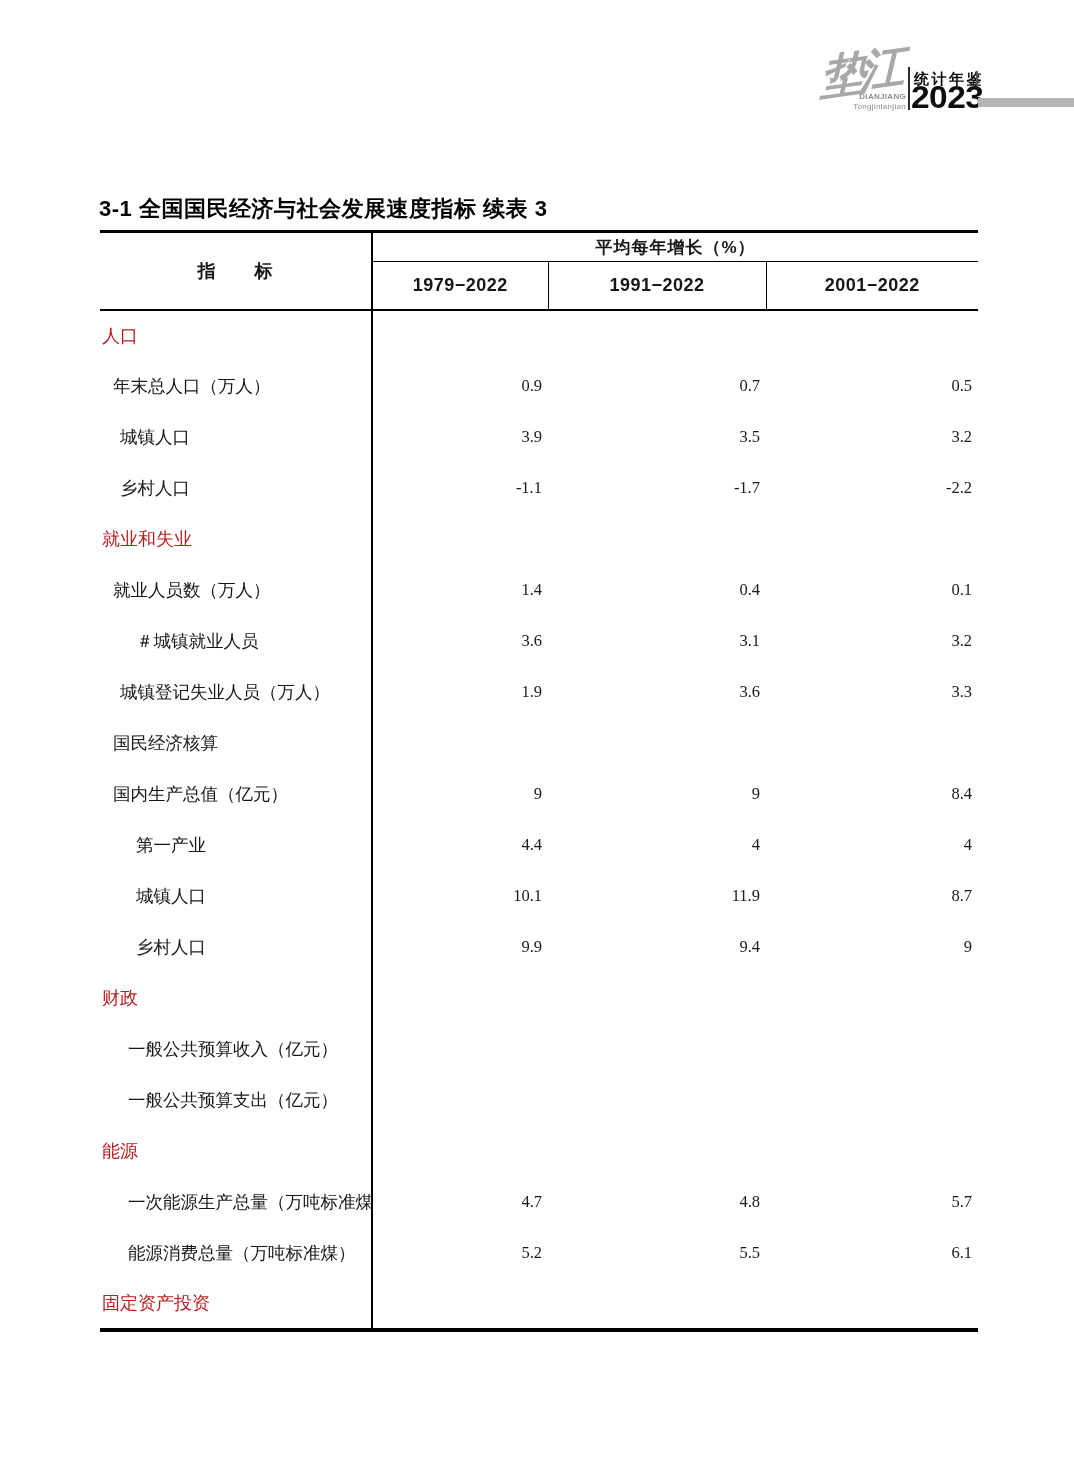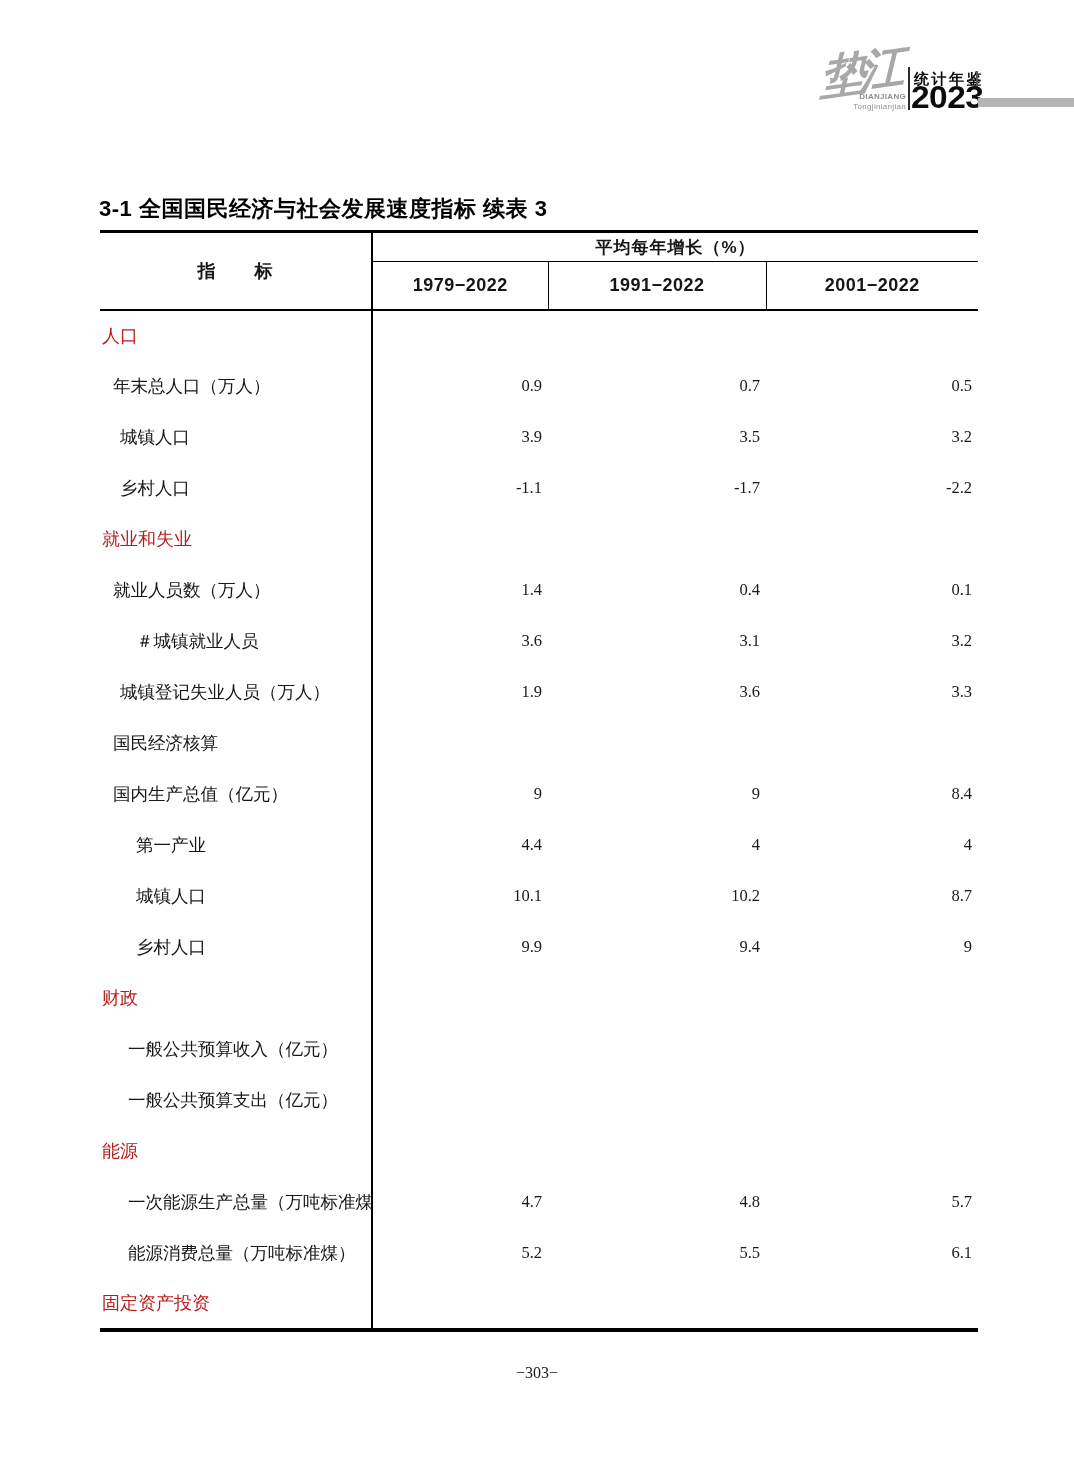--- a/index.html
+++ b/index.html
@@ -187,21 +187,21 @@
         </tr>
         <tr class="item">
           <td class="cell-label indent-4">第一产业</td>
           <td class="cell-value">4.4</td>
           <td class="cell-value">4</td>
           <td class="cell-value">4</td>
         </tr>
         <tr class="item">
           <td class="cell-label indent-4">城镇人口</td>
           <td class="cell-value">10.1</td>
-          <td class="cell-value">10.2</td>
+          <td class="cell-value">11.9</td>
           <td class="cell-value">8.7</td>
         </tr>
         <tr class="item">
           <td class="cell-label indent-4">乡村人口</td>
           <td class="cell-value">9.9</td>
           <td class="cell-value">9.4</td>
           <td class="cell-value">9</td>
         </tr>
         <tr class="category">
           <td class="cell-label indent-0">财政</td>
@@ -241,17 +241,14 @@
         </tr>
         <tr class="category">
           <td class="cell-label indent-0">固定资产投资</td>
           <td class="cell-value"></td>
           <td class="cell-value"></td>
           <td class="cell-value"></td>
         </tr>
       </tbody>
   </table>
 
-  <div class="page-footer">
-    <span>−303−</span>
-  </div>
 
 </div>
 
 </body></html>

